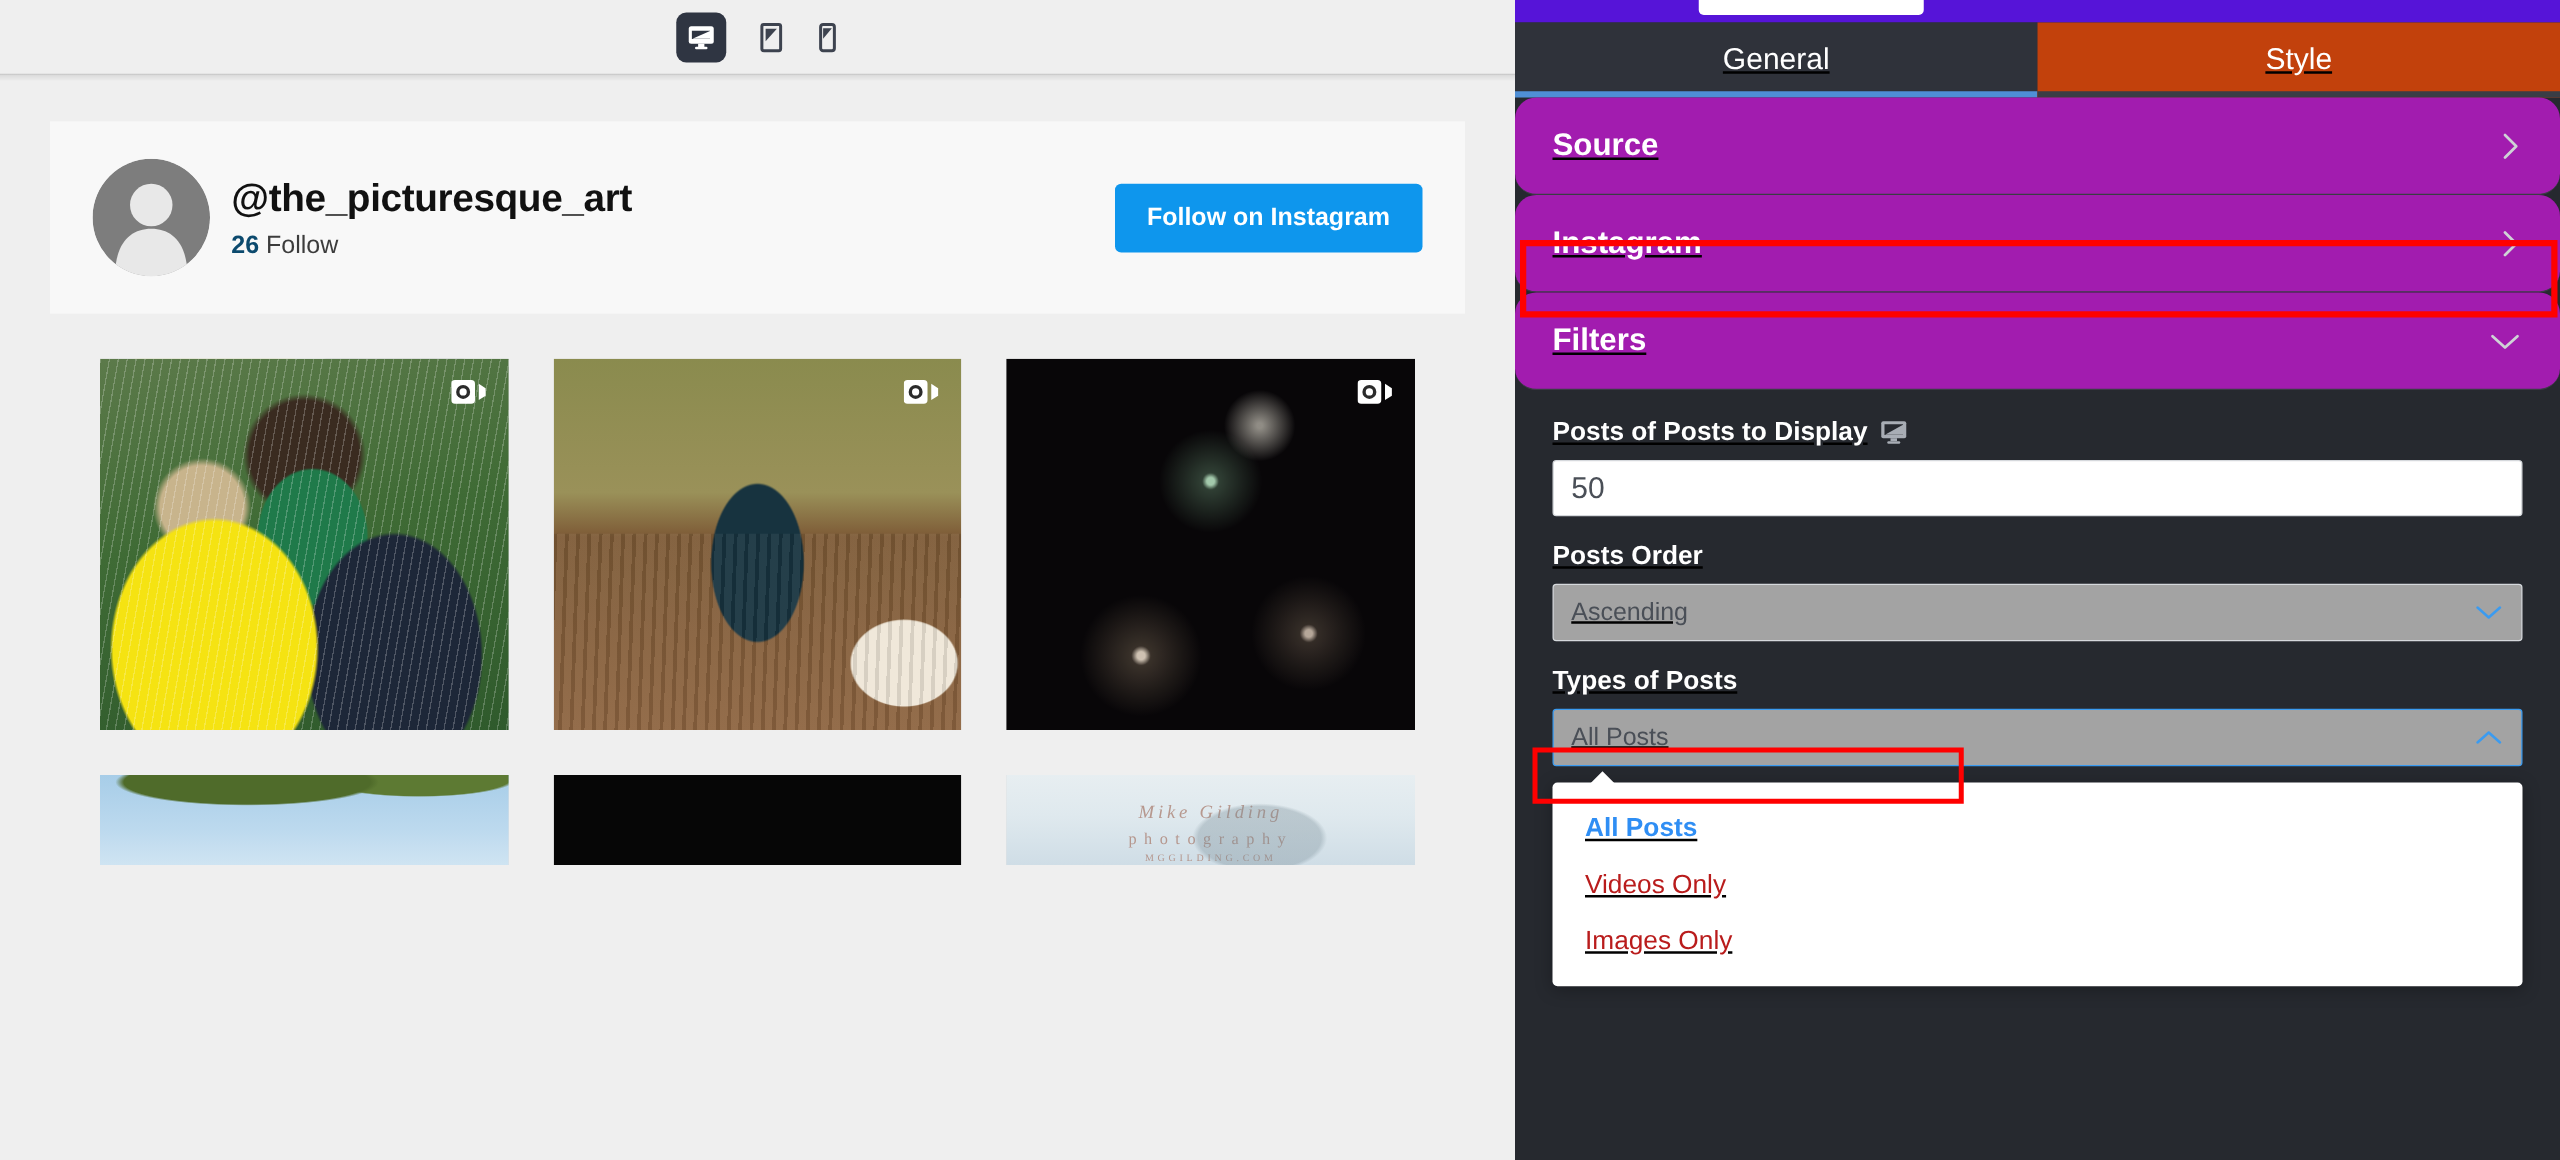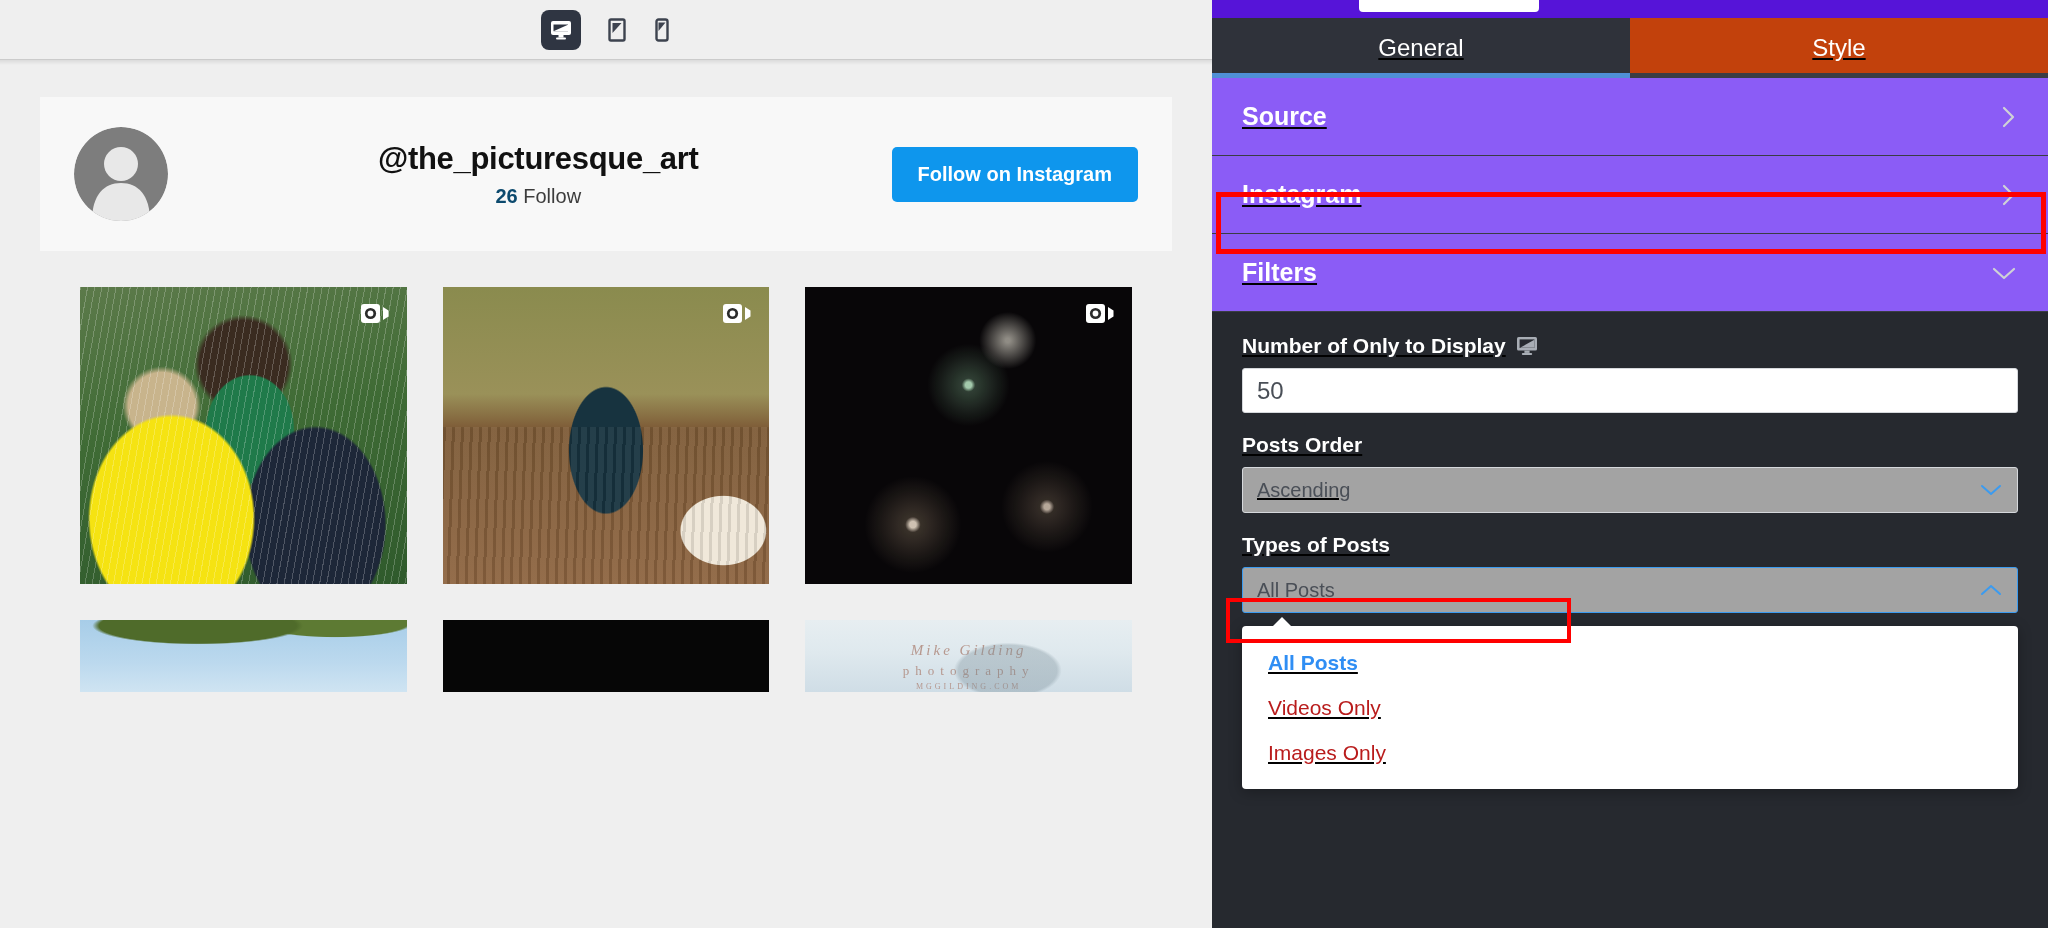--- a/index.html
+++ b/index.html
@@ -31,21 +31,21 @@
 
   .widget { margin: 36px 40px 0 40px; }
   .profile-card {
     background:#f8f8f8; padding: 30px 34px; display:flex; align-items:center;
   }
   .avatar {
     width: 94px; height: 94px; border-radius:50%; background:#e8e8e8; overflow:hidden;
     flex:0 0 auto; position:relative;
   }
   .avatar svg { position:absolute; left:0; top:0; }
-  .profile-meta { margin-left: 17px; flex:1 1 auto;text-align:center; }
+  .profile-meta { margin-left: 17px; flex:1 1 auto; }
   .handle { font-size: 31px; font-weight: 700; color:#111; letter-spacing:-0.3px; line-height:1.2; }
   .posts-line { font-size: 20px; color:#3c3c3c; margin-top: 8px; }
   .posts-line b { font-weight:700; color:#0c4a6e; }
   .follow-btn {
     background:#0e96ed; color:#fff; border:none; border-radius:5px;
     font-size:20px; font-weight:700; padding:16px 26px; cursor:pointer;
     font-family:"Liberation Sans", sans-serif; white-space:nowrap;
   }
 
   .grid { margin: 36px 40px 0 40px; display:grid; grid-template-columns:repeat(3,1fr); gap:36px; }
@@ -131,21 +131,21 @@
   .tab.active::after{
     content:""; position:absolute; left:0; right:0; bottom:0; height:5px; background:#4f8fd6;
   }
   .tab.inactive::after{
     content:""; position:absolute; left:0; right:0; bottom:0; height:5px; background:#3a3d45;
   }
 
   .accordion-row{
     height:78px; display:flex; align-items:center; justify-content:space-between;
     padding: 0 30px; color:#fff; font-size:25px; font-weight:700; cursor:pointer;
-    border-bottom:1px solid #3a3d44; position:relative; background:#8b5cf6;
+    border-bottom:1px solid #3a3d44; position:relative; background:#a21caf;border-radius:17px;
   }
   .accordion-row .chev{ color:#cfd2d6; }
 
   .hl-filters{
     position:absolute; left:4px; top:192px; width:830px; height:62px;
     border:5px solid #ff0000; pointer-events:none; z-index:40;
   }
   .hl-videos{
     position:absolute; left:14px; top:598px; width:345px; height:45px;
     border:4px solid #ff0000; pointer-events:none; z-index:40;
@@ -325,21 +325,21 @@
       <span>Filters</span>
       <svg class="chev" width="28" height="18" viewBox="0 0 28 18">
         <path d="M4 5 L14 14 L24 5" fill="none" stroke="#cfd2d6" stroke-width="2.2" stroke-linecap="round" stroke-linejoin="round"></path>
       </svg>
     </div>
 
     <div class="panel">
 
       <div class="field-group">
         <div class="field-label">
-          <span>Number of Only to Display</span>
+          <span>Posts of Posts to Display</span>
           <span class="resp-icon">
             <svg width="22" height="20" viewBox="0 0 22 20">
               <rect x="1" y="1" width="20" height="13.5" rx="1.6" fill="#a8adb5"></rect>
               <path d="M3.6 3.4 L18.4 3.4 L18.4 12 L3.6 12 Z" fill="#26292f"></path>
               <path d="M4 11.8 L18.4 3.8 L18.4 11.8 Z" fill="#a8adb5"></path>
               <rect x="8.4" y="14.6" width="5.2" height="2.3" fill="#a8adb5"></rect>
               <rect x="5.8" y="17" width="10.4" height="2" rx="1" fill="#a8adb5"></rect>
             </svg>
           </span>
         </div>

